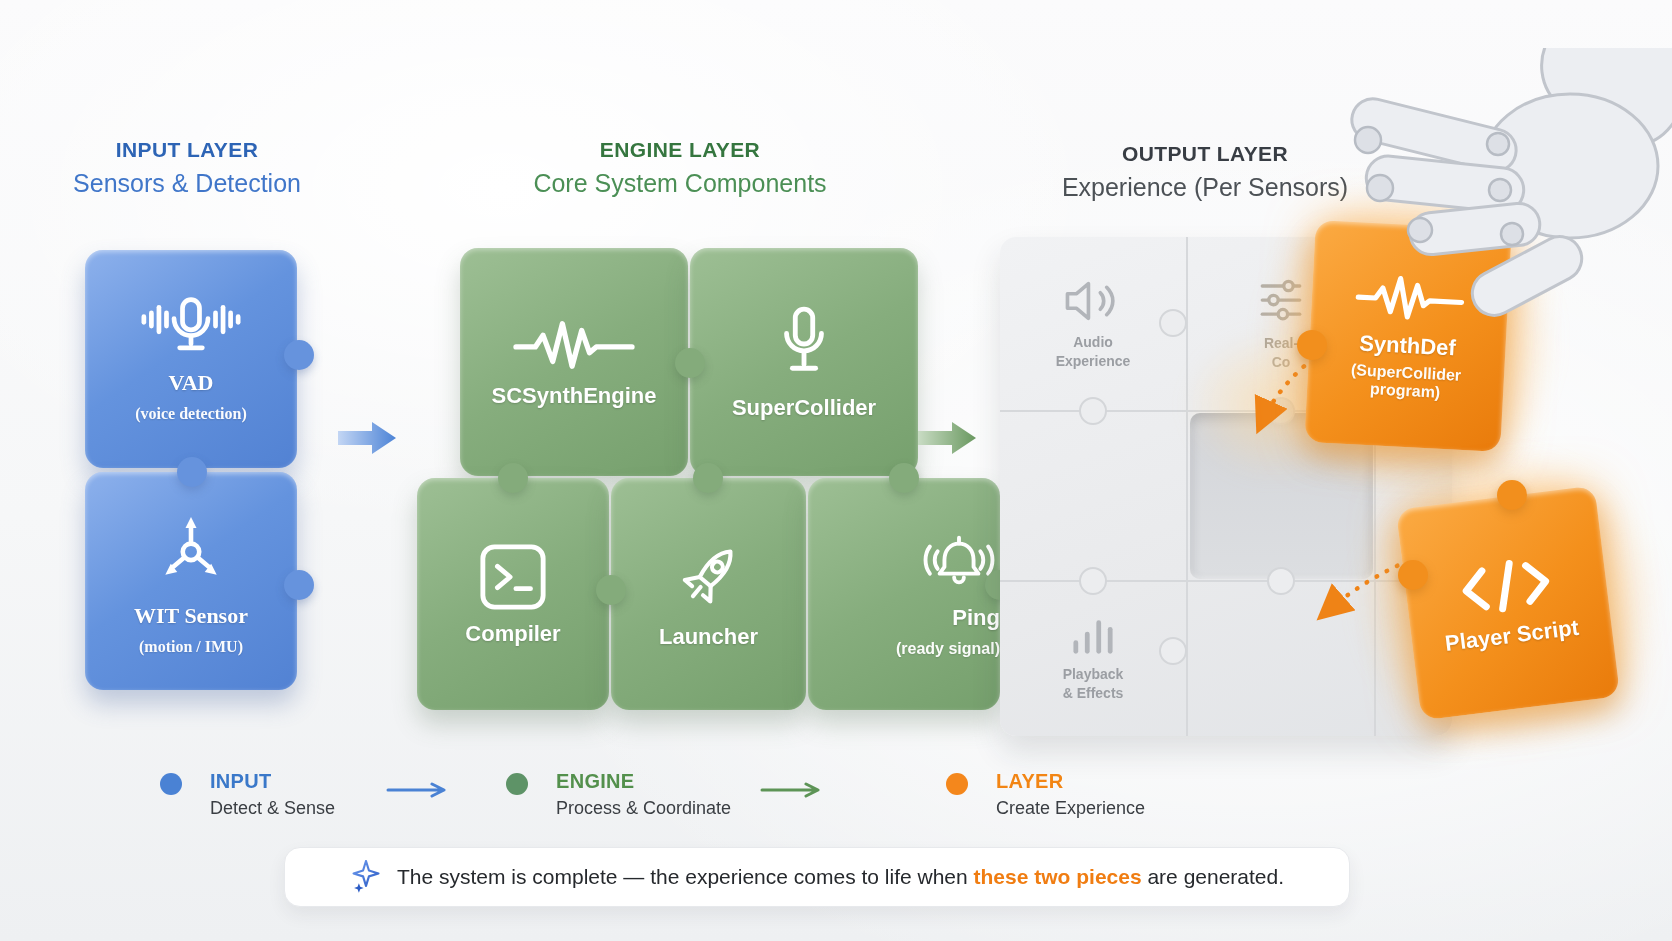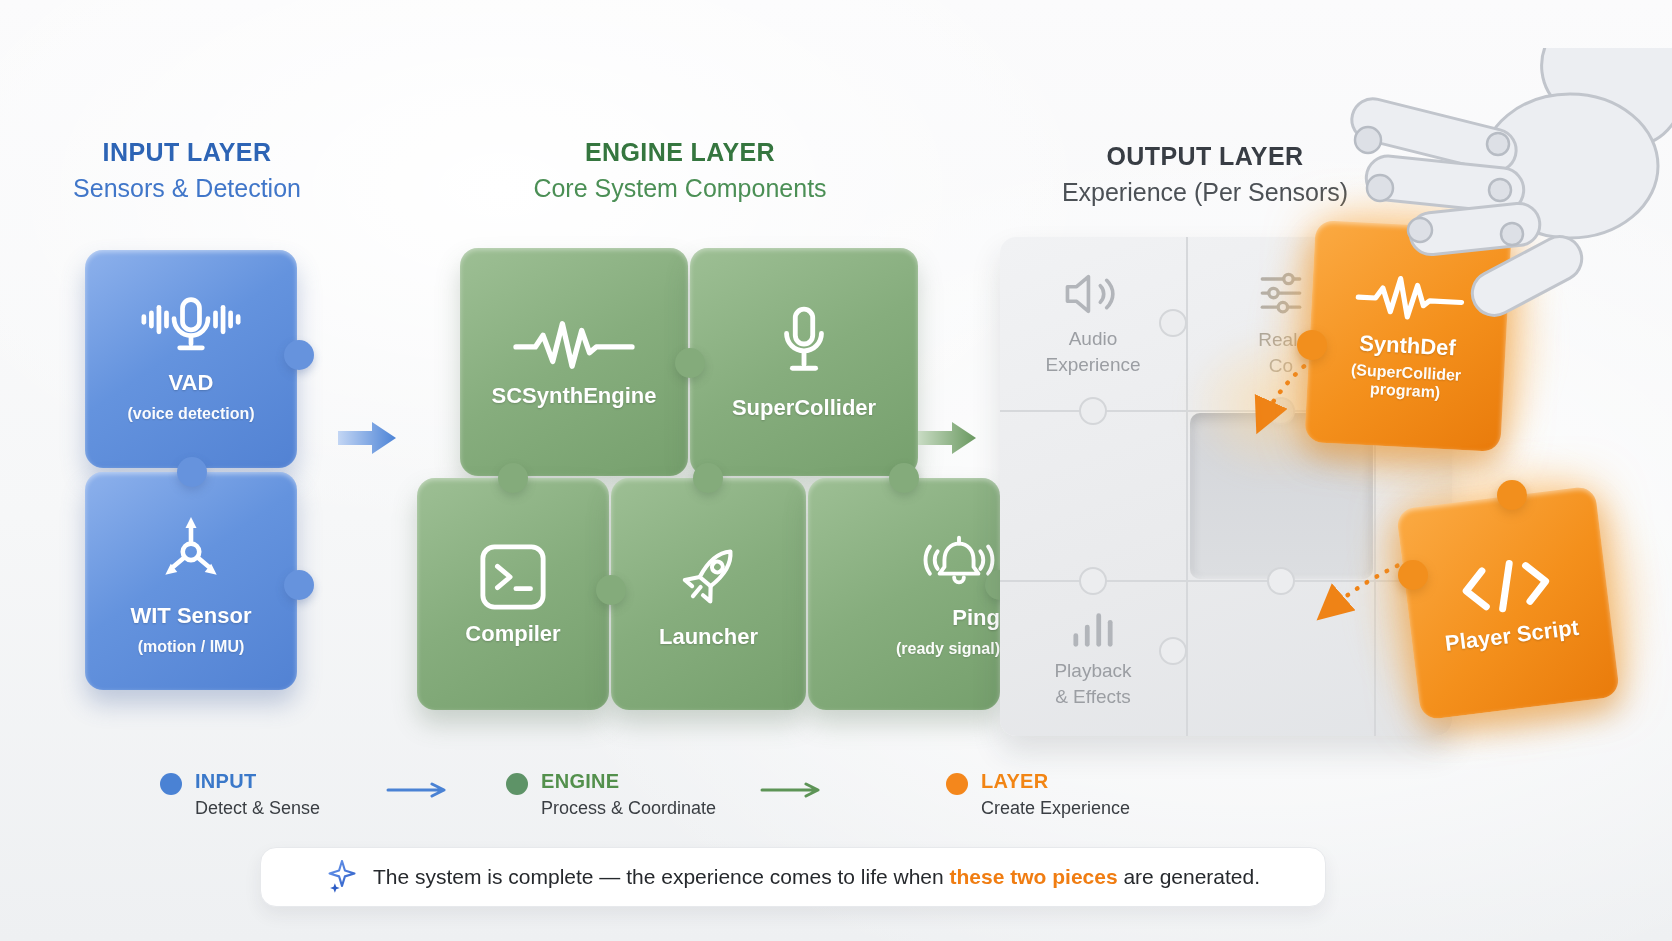--- a/index.html
+++ b/index.html
@@ -5,62 +5,62 @@
   html,body{margin:0;padding:0;background:#e9eaec;}
   #stage{
     position:relative;width:1672px;height:941px;overflow:hidden;
     font-family:"Liberation Sans", sans-serif;
     background:
       radial-gradient(ellipse 900px 500px at 30% 20%, #ffffff 0%, rgba(255,255,255,0) 70%),
       radial-gradient(ellipse 1000px 600px at 75% 60%, #ffffff 0%, rgba(255,255,255,0) 75%),
       linear-gradient(180deg,#fbfbfc 0%,#f6f7f8 55%,#eef0f2 100%);
   }
   .hdr{position:absolute;text-align:center;}
-  .hdr .t{font-size:25px;font-weight:800;letter-spacing:.4px;}
+  .hdr .t{font-size:21px;font-weight:800;letter-spacing:.4px;}
   .hdr .s{font-size:25px;margin-top:7px;font-weight:500;}
   .hdr-input .t{color:#2d64b5}.hdr-input .s{color:#4076c9}
   .hdr-engine .t{color:#35763f}.hdr-engine .s{color:#4b8f55}
   .hdr-output .t{color:#383d44}.hdr-output .s{color:#4c5156}
 
   .piece{position:absolute;border-radius:18px;display:flex;flex-direction:column;
     align-items:center;justify-content:center;gap:9px;text-align:center;color:#fff;}
   .blue{background:linear-gradient(145deg,#8db1ec 0%,#6493de 45%,#5282d3 100%);
-    box-shadow:0 14px 24px rgba(70,100,160,.30), inset 0 2px 5px rgba(255,255,255,.45);}
+    box-shadow:0 14px 24px rgba(70,100,160,.30), inset 0 2px 5px rgba(255,255,255,.45);font-family:Liberation Serif, serif;}
   .green{background:linear-gradient(150deg,#9dbf94 0%,#86ad7d 50%,#76a06d 100%);
     box-shadow:0 14px 24px rgba(80,110,80,.26), inset 0 2px 5px rgba(255,255,255,.4);}
   .orange{background:linear-gradient(140deg,#fbaa43 0%,#f4901c 55%,#e97b0b 100%);
     box-shadow:0 0 46px rgba(255,172,70,.65),0 16px 28px rgba(190,110,20,.35), inset 0 2px 5px rgba(255,255,255,.5);}
   .plabel{font-size:22px;font-weight:800;text-shadow:0 1px 2px rgba(0,0,0,.18);}
   .psub{font-size:16px;font-weight:700;opacity:.97;text-shadow:0 1px 2px rgba(0,0,0,.15);}
   .knob{position:absolute;width:30px;height:30px;border-radius:50%;}
   .kblue{background:#6693dd;box-shadow:0 4px 8px rgba(70,100,160,.3);}
   .kgreen{background:#84ab7b;box-shadow:0 4px 8px rgba(80,110,80,.3);}
   .korange{background:#f28f1d;box-shadow:0 4px 10px rgba(190,110,20,.4);}
 
   #graypuzzle{position:absolute;left:1000px;top:237px;width:452px;height:499px;
     border-radius:16px;background:linear-gradient(160deg,#f1f2f4 0%,#e9eaec 60%,#e2e4e7 100%);
     box-shadow:0 16px 30px rgba(40,45,55,.13);}
   .seam{position:absolute;background:#d6d8db;}
   .gcell{position:absolute;display:flex;flex-direction:column;align-items:center;
     justify-content:center;gap:8px;color:#9b9ea3;text-align:center;}
-  .glabel{font-size:19px;line-height:1.35;font-weight:400;}
+  .glabel{font-size:14px;line-height:1.35;font-weight:700;}
   .gknob{position:absolute;width:28px;height:28px;border-radius:50%;background:#ecedef;
     border:2px solid #d4d6d9;box-sizing:border-box;}
   #slot{position:absolute;left:190px;top:176px;width:183px;height:166px;border-radius:10px;
     background:linear-gradient(180deg,#d4d6da,#dcdee1);
     box-shadow:inset 0 5px 12px rgba(30,35,45,.20), inset 0 -2px 4px rgba(255,255,255,.5);}
   .glow{position:absolute;border-radius:50%;filter:blur(10px);pointer-events:none;}
 
-  .leg{position:absolute;display:flex;align-items:flex-start;gap:13px;}
+  .leg{position:absolute;display:flex;align-items:flex-start;gap:28px;}
   .legdot{width:22px;height:22px;border-radius:50%;margin-top:3px;}
   .legtitle{font-size:20px;font-weight:800;letter-spacing:.3px;}
   .legsub{font-size:18px;color:#3a3e43;margin-top:5px;}
   .lt-input{color:#3a78c9}.lt-engine{color:#53904c}.lt-output{color:#f28514}
 
-  #banner{position:absolute;left:260px;top:847px;width:1064px;height:58px;background:#ffffff;
+  #banner{position:absolute;left:284px;top:847px;width:1064px;height:58px;background:#ffffff;
     border:1px solid #e7e9ec;border-radius:16px;box-shadow:0 8px 18px rgba(40,45,55,.07);
     display:flex;align-items:center;justify-content:center;gap:15px;}
   #banner .btxt{font-size:21px;color:#26292d;font-weight:500;}
   #banner .bhl{font-weight:800;}
 
   svg{display:block;}
   .absvg{position:absolute;pointer-events:none;}
 </style>
 </head>
 <body>

